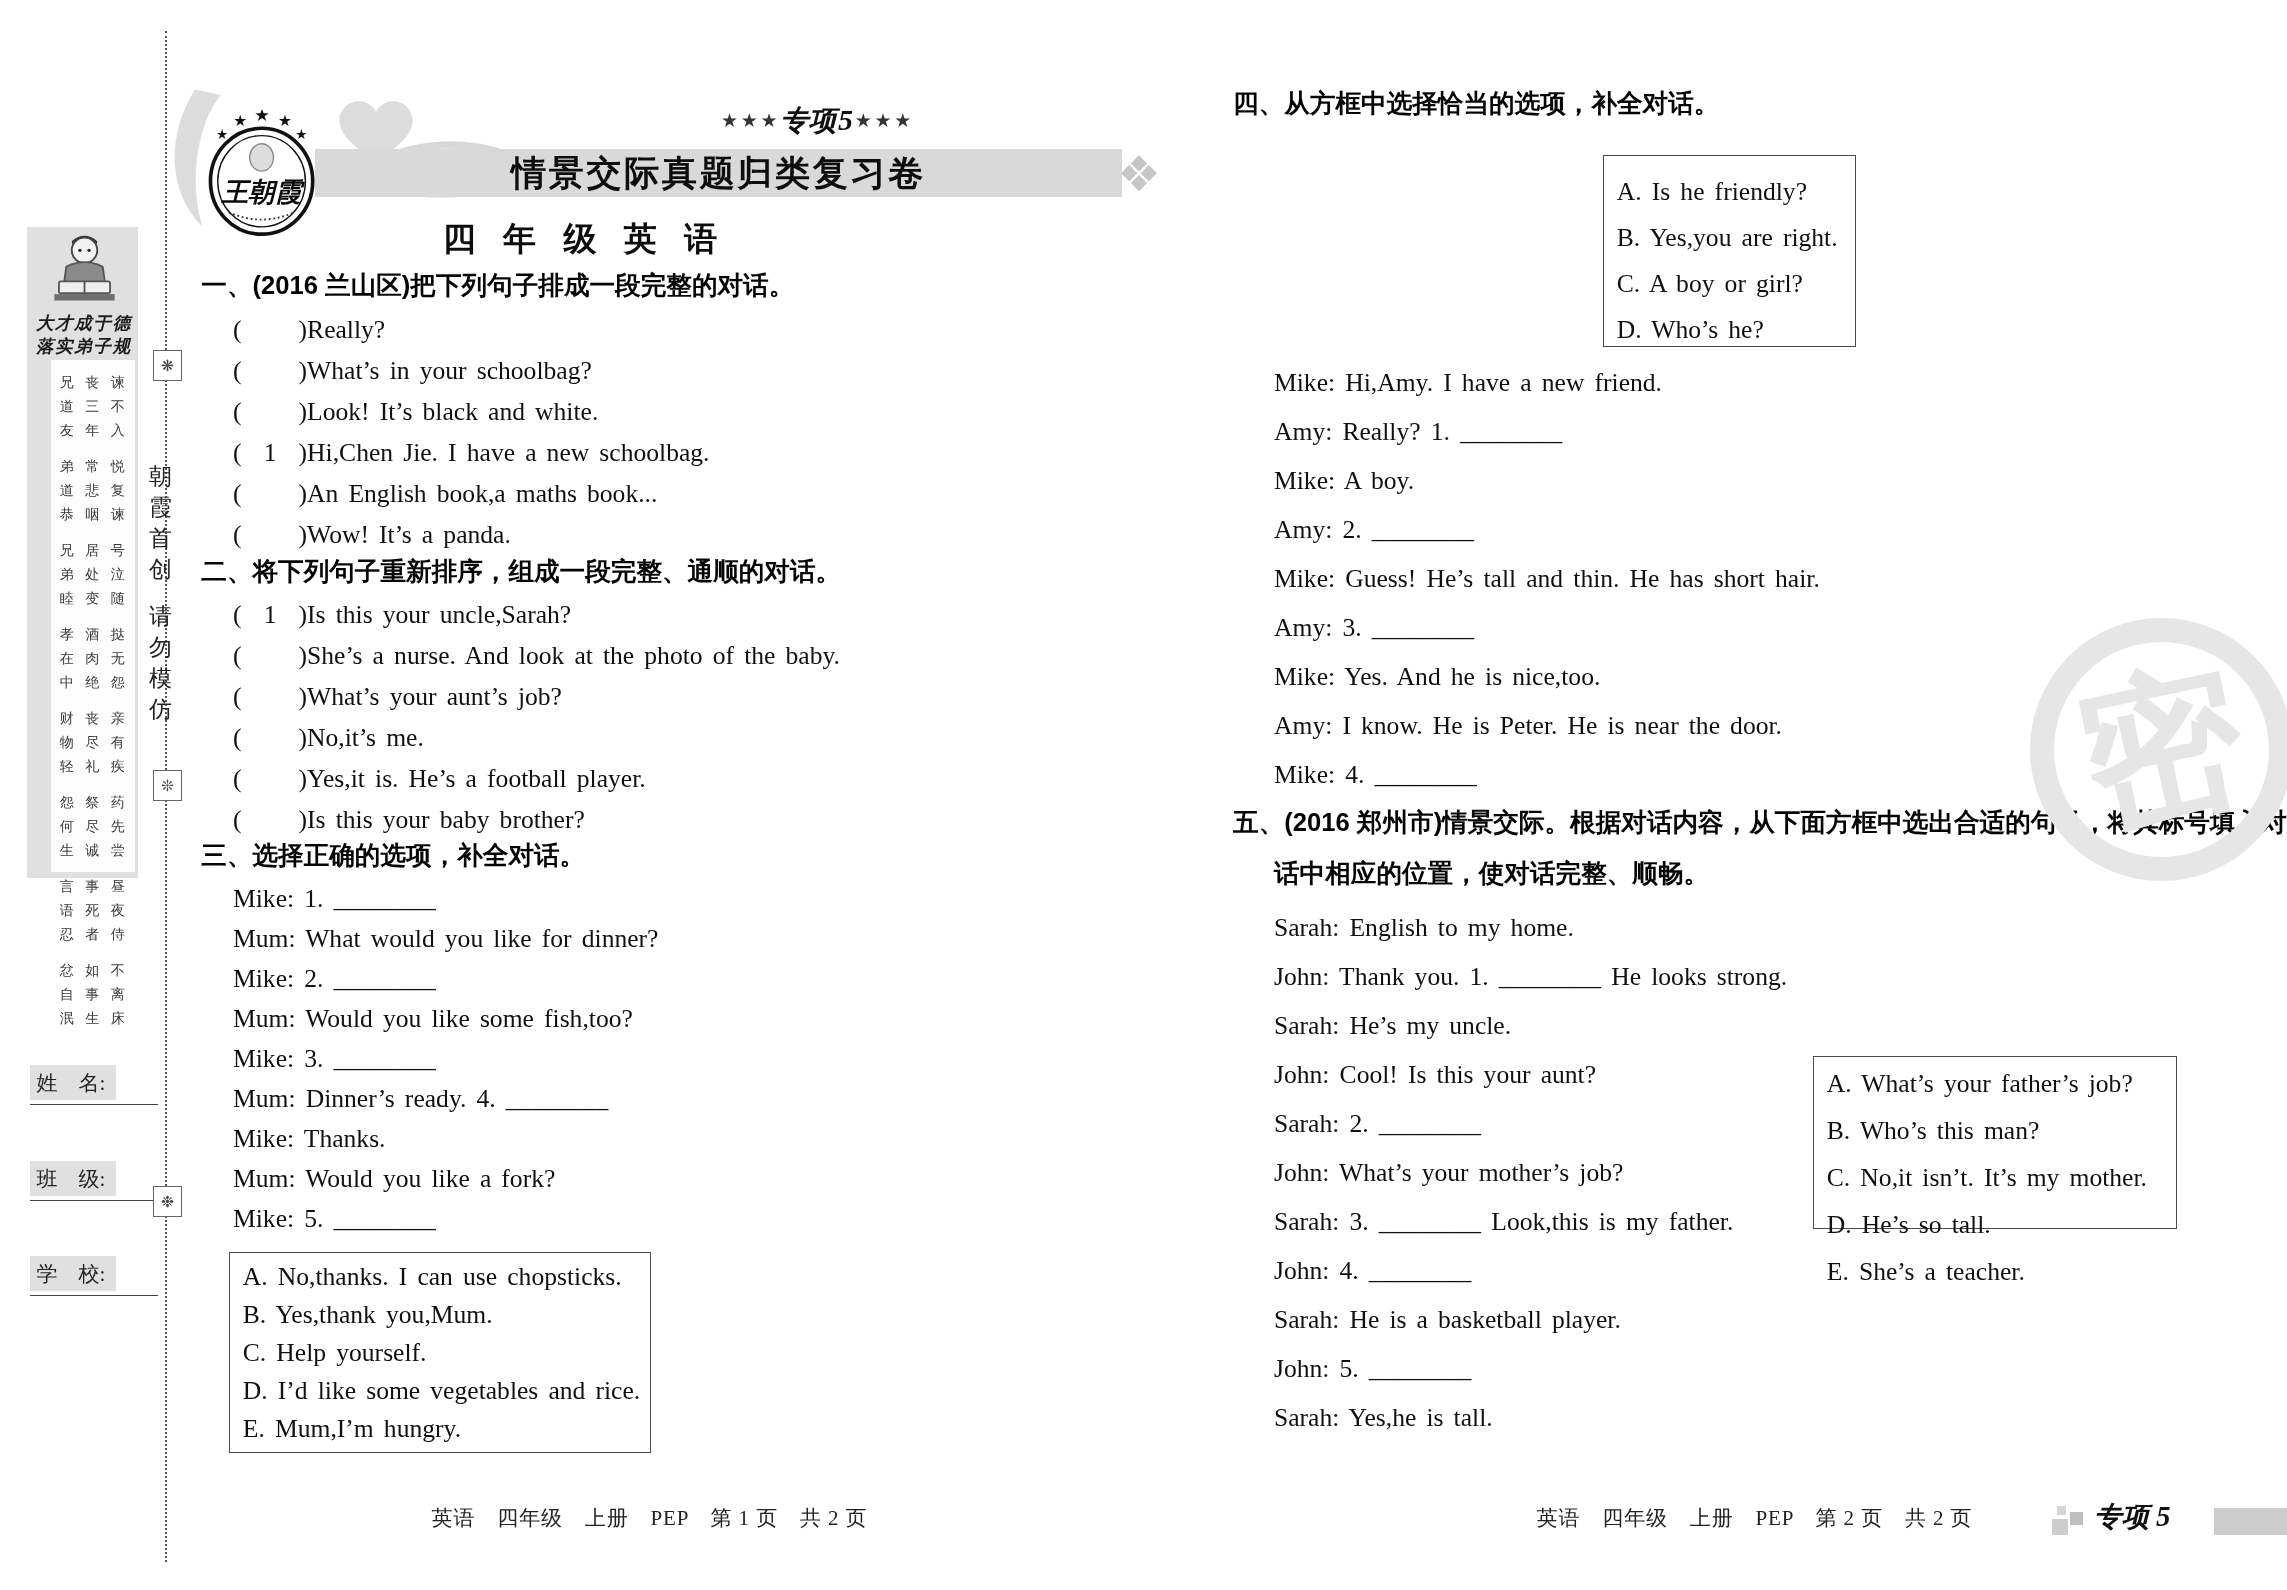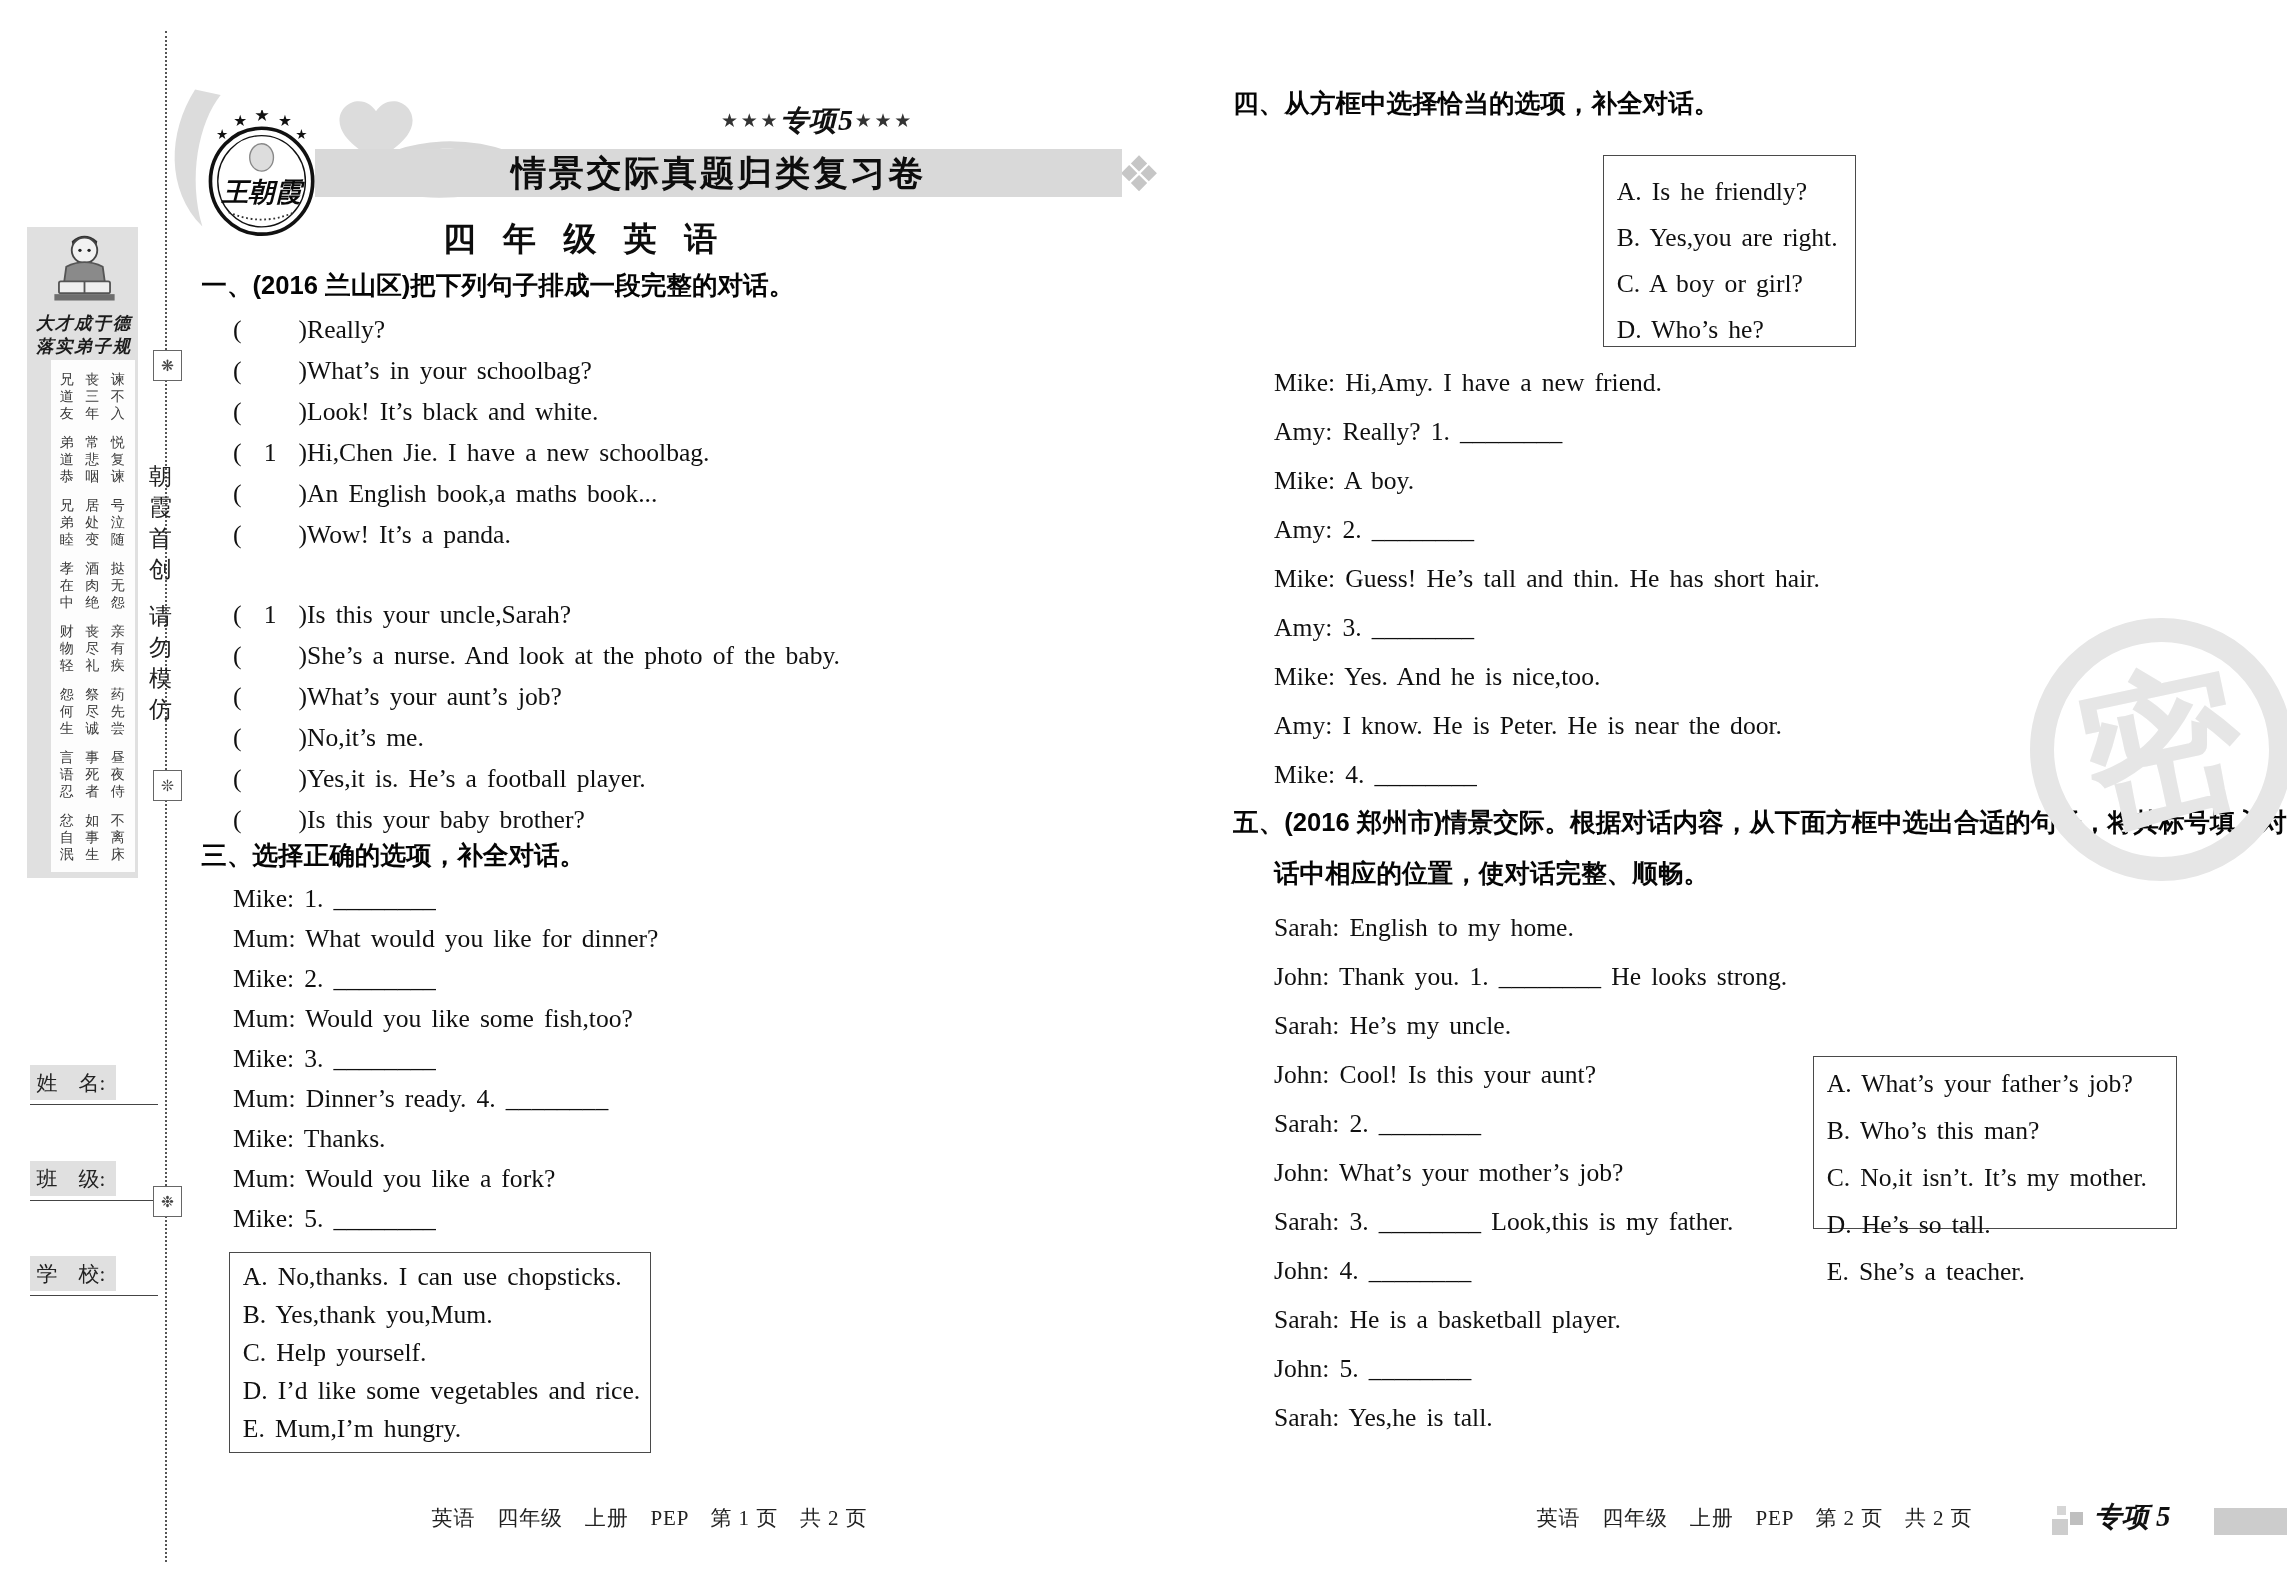--- a/index.html
+++ b/index.html
@@ -9,21 +9,21 @@
 
   
   .side-panel { position:absolute; left:27.4px; top:227px; width:111px; height:651px; background:#e0e0e0; }
   .mascot { position:absolute; left:48px; top:230px; z-index:2; }
   .slogan { position:absolute; left:27.4px; width:113px; text-align:center; z-index:2;
             font-family:"Liberation Sans", sans-serif; font-weight:bold; font-style:italic;
             font-size:17.4px; letter-spacing:1.8px; color:#1c1c1c; }
   .dzg-box { position:absolute; left:51px; top:360px; width:84px; height:512px; background:#fdfdfd;
              display:flex; justify-content:center; gap:10px; padding:11px 3.7px; z-index:2; }
   .dzg-col { display:flex; flex-direction:column; gap:12px; }
-  .dzg-group { width:15.5px; font-size:14px; line-height:17px; word-break:break-all; color:#3a3a3a; }
+  .dzg-group { width:15.5px; font-size:14px; line-height:24px; word-break:break-all; color:#3a3a3a; }
   .field-chip { position:absolute; left:30px; width:86px; height:35px; background:#e0e0e0;
                 font-size:21px; color:#222; display:flex; align-items:center; padding-left:6.4px; }
   .field-line { position:absolute; left:30px; width:128px; border-bottom:1.8px solid #444; }
 
   
   .cutline { position:absolute; left:165px; top:31px; height:1531px; border-left:2.7px dotted #555; }
   .seal { position:absolute; left:153px; width:29px; height:31px; background:#fff; border:1.8px solid #666;
           display:flex; align-items:center; justify-content:center; font-size:15.5px; color:#444; z-index:3; }
   .vtext { position:absolute; left:149px; width:22px; word-break:break-all; font-size:23px;
            line-height:31px; color:#222; z-index:3; text-align:center; }
@@ -185,20 +185,21 @@
 
         <div class="row"><span class="paren">(</span><span class="pnum"></span><span class="paren">)</span><span>Look! It’s black and white.</span></div>
 
         <div class="row"><span class="paren">(</span><span class="pnum">1</span><span class="paren">)</span><span>Hi,Chen Jie. I have a new schoolbag.</span></div>
 
         <div class="row"><span class="paren">(</span><span class="pnum"></span><span class="paren">)</span><span>An English book,a maths book...</span></div>
 
         <div class="row"><span class="paren">(</span><span class="pnum"></span><span class="paren">)</span><span>Wow! It’s a panda.</span></div>
       </div>
 
+    <div class="cn-heading" style="top:556px;left:18.3px">二、将下列句子重新排序，组成一段完整、通顺的对话。</div>
     <div class="rows" style="top:594px;left:50px;--rh:41px">
 
         <div class="row"><span class="paren">(</span><span class="pnum">1</span><span class="paren">)</span><span>Is this your uncle,Sarah?</span></div>
 
         <div class="row"><span class="paren">(</span><span class="pnum"></span><span class="paren">)</span><span>She’s a nurse. And look at the photo of the baby.</span></div>
 
         <div class="row"><span class="paren">(</span><span class="pnum"></span><span class="paren">)</span><span>What’s your aunt’s job?</span></div>
 
         <div class="row"><span class="paren">(</span><span class="pnum"></span><span class="paren">)</span><span>No,it’s me.</span></div>
 

